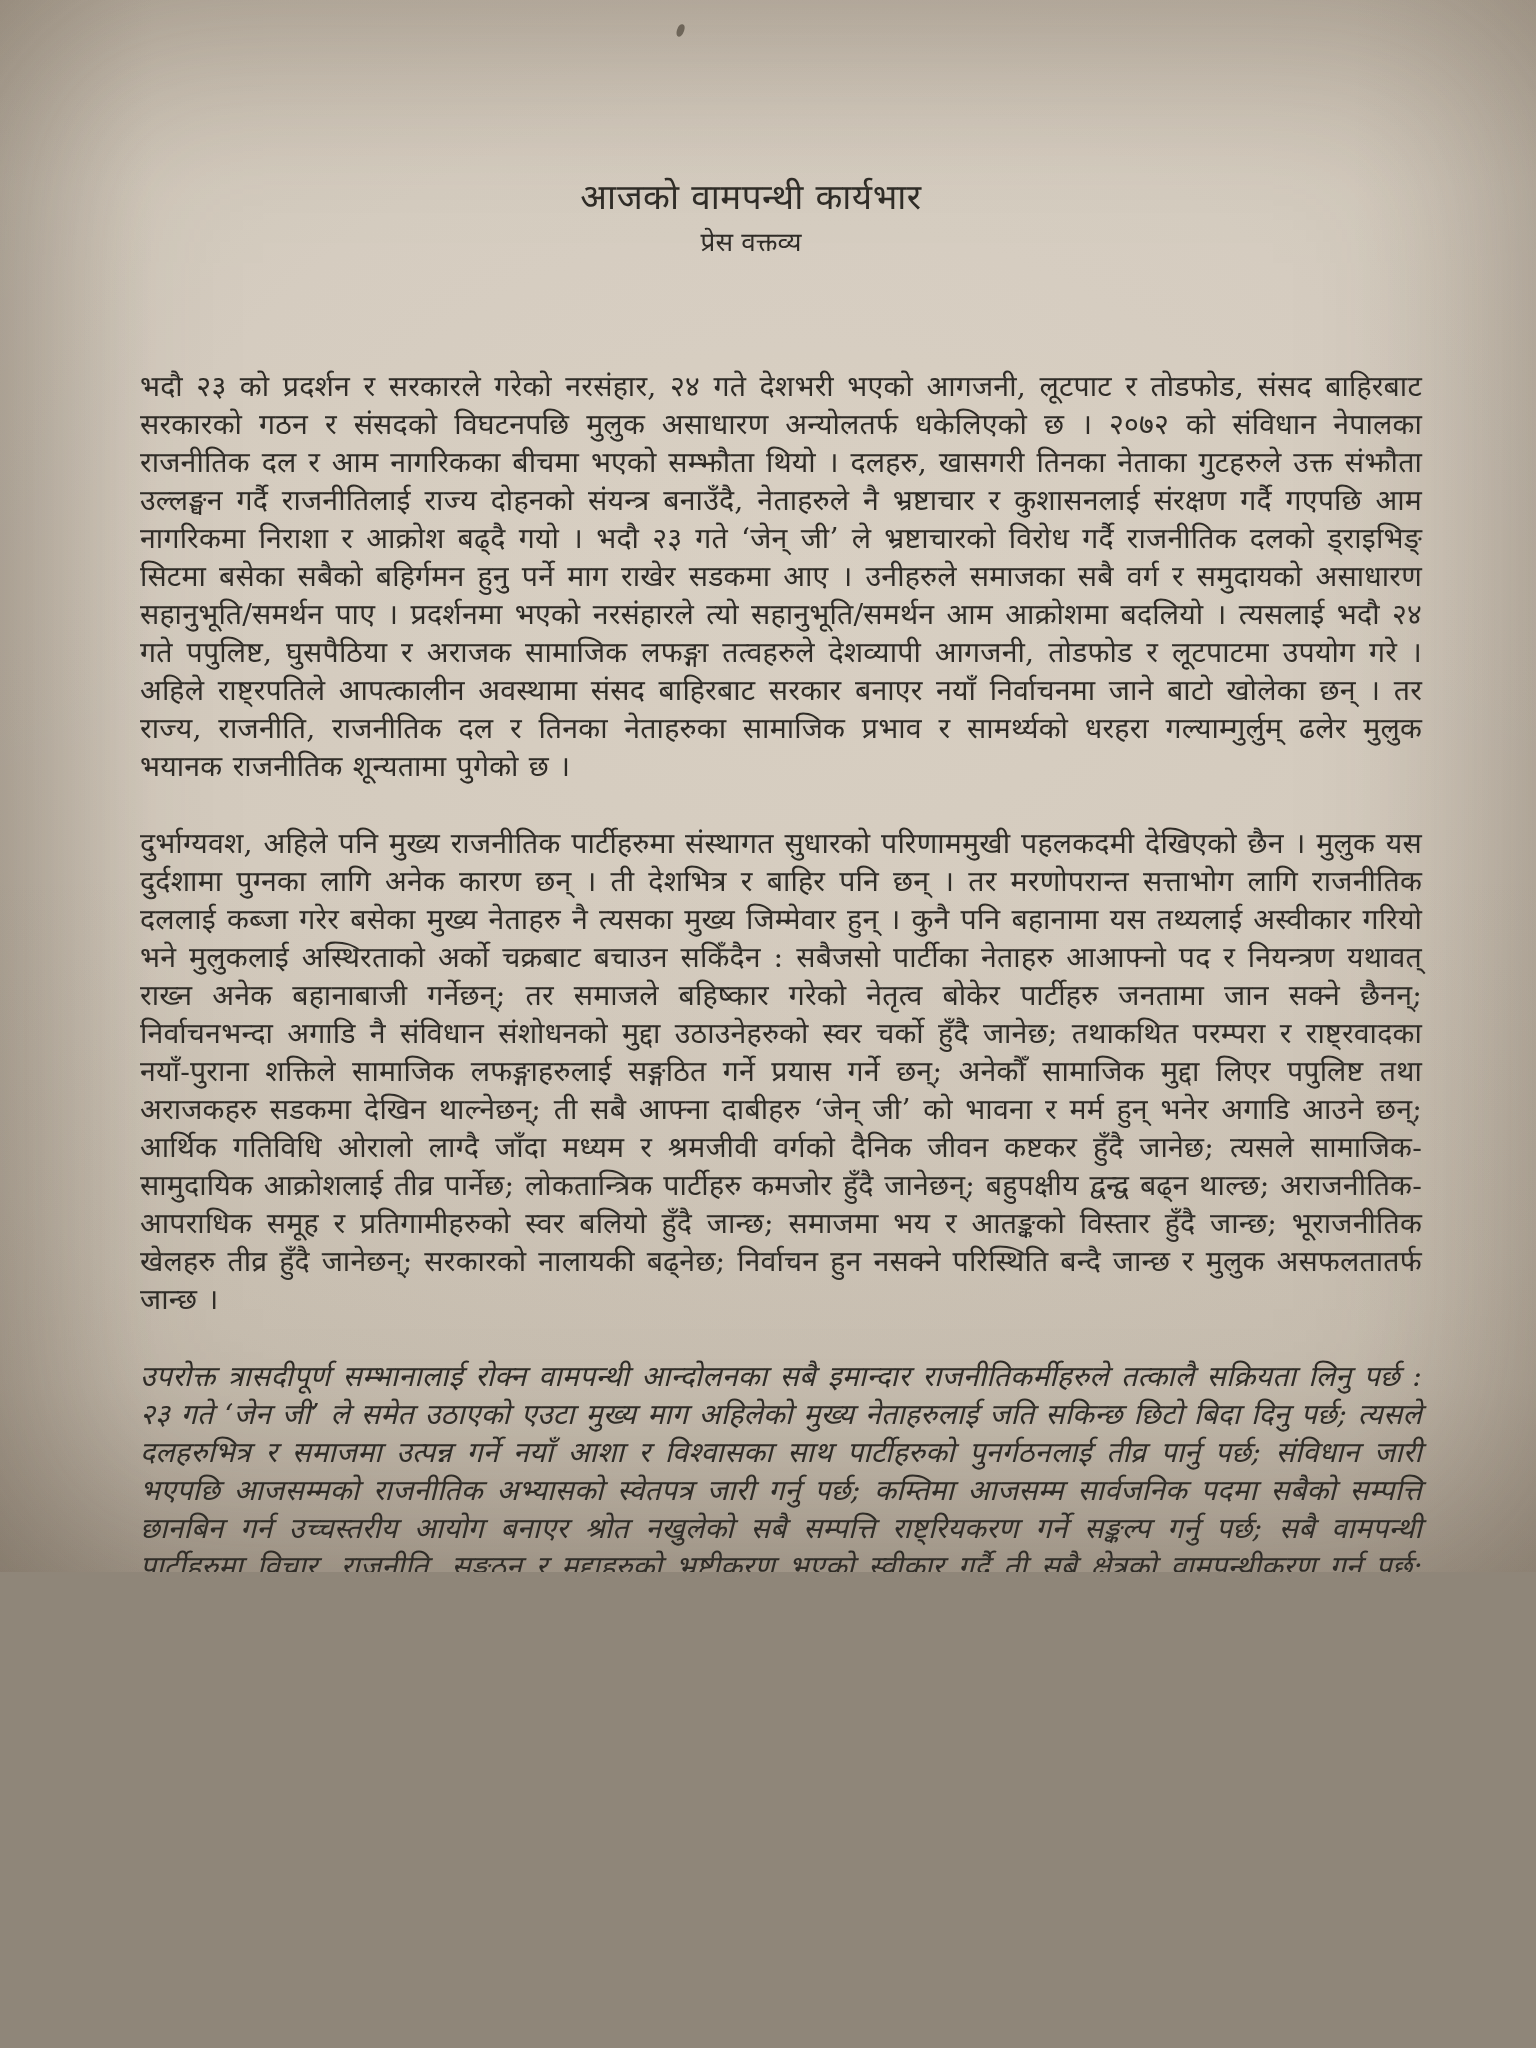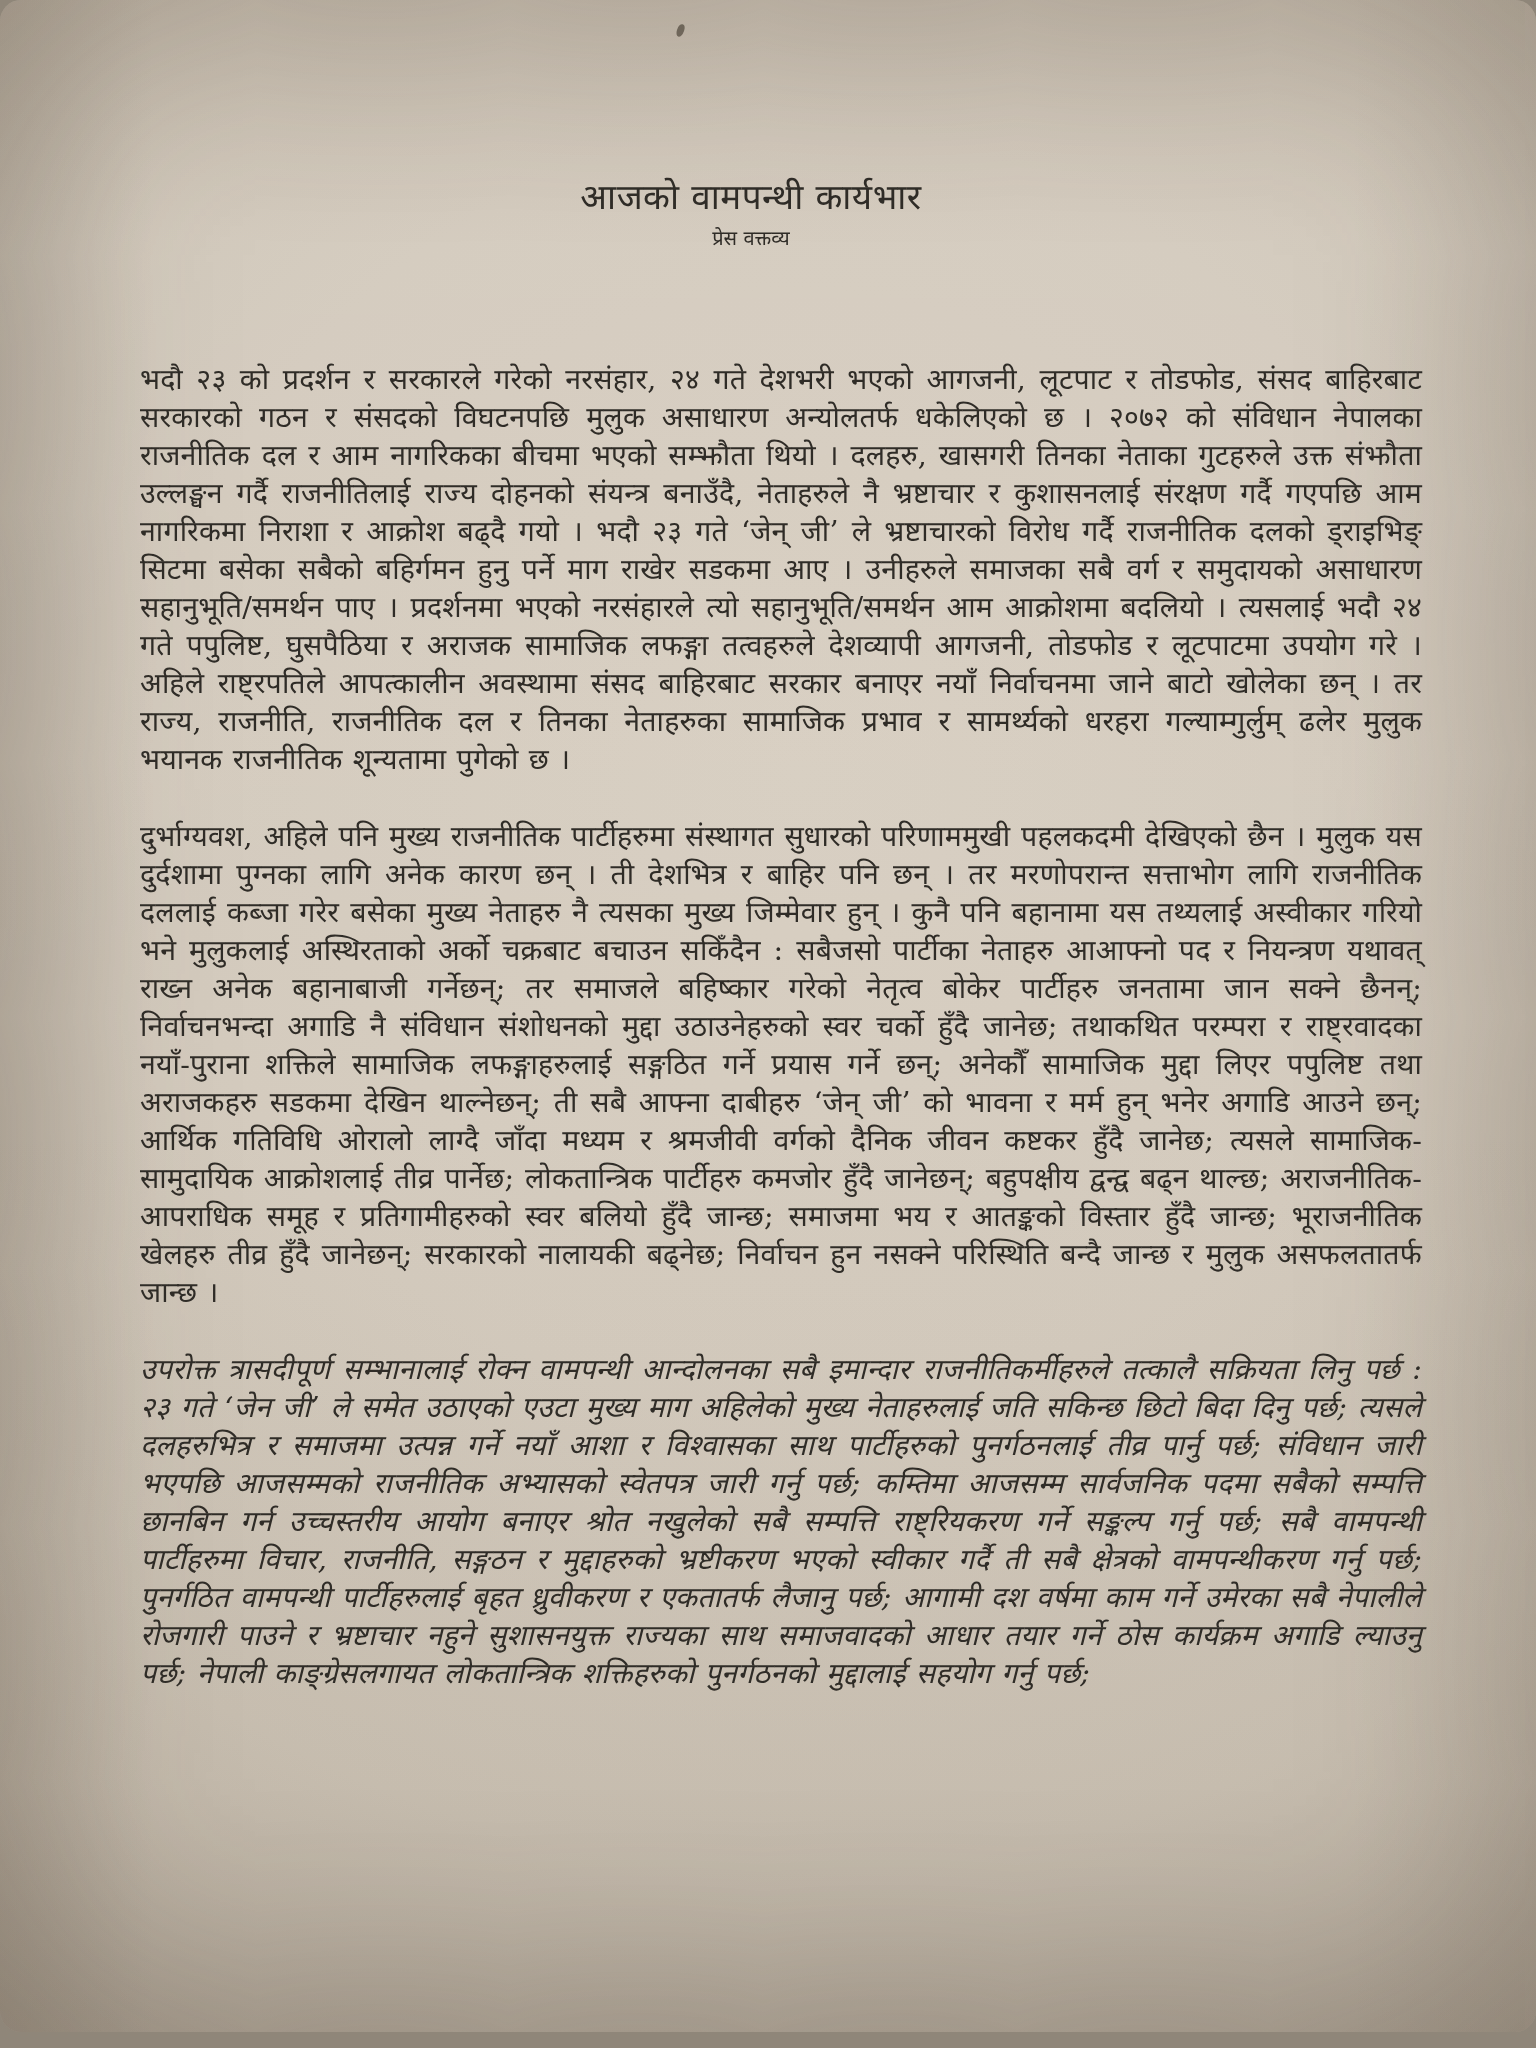--- a/index.html
+++ b/index.html
@@ -3,28 +3,27 @@
 <meta charset="utf-8">
 <style>
   html, body {
     margin: 0;
     padding: 0;
     background: #8f8679;
   }
   .photo {
     position: relative;
     width: 1536px;
-    height: 2032px;
+    height: 1572px;
     overflow: hidden;
     background:
       radial-gradient(ellipse 120% 90% at 52% 38%,
         #d8cfc2 0%, #d4cbbe 35%, #cdc4b6 60%, #bcb2a4 82%, #a3998b 100%);
     box-shadow: inset 0 0 220px rgba(70, 58, 44, 0.38);
     font-family: "DejaVu Serif", "Liberation Serif", serif;
-    border-radius: 21px;
   }
   
   .photo::before {
     content: "";
     position: absolute;
     inset: 0;
     background:
       linear-gradient(180deg,
         rgba(120,105,88,0.10) 0%,
         rgba(255,255,255,0.03) 12%,
@@ -60,21 +59,21 @@
   .doc-title {
     text-align: center;
     font-size: 35px;
     line-height: 1.25;
     margin: 0 60px 6px 0;
     font-weight: 500;
     letter-spacing: 0.5px;
   }
   .doc-subtitle {
     text-align: center;
-    font-size: 20px;
+    font-size: 26px;
     line-height: 1.25;
     margin: 0 60px 0 0;
     font-weight: 400;
   }
   .doc-body {
     margin-top: 110px;
   }
   .doc-body p {
     font-size: 28.5px;
     line-height: 38px;

